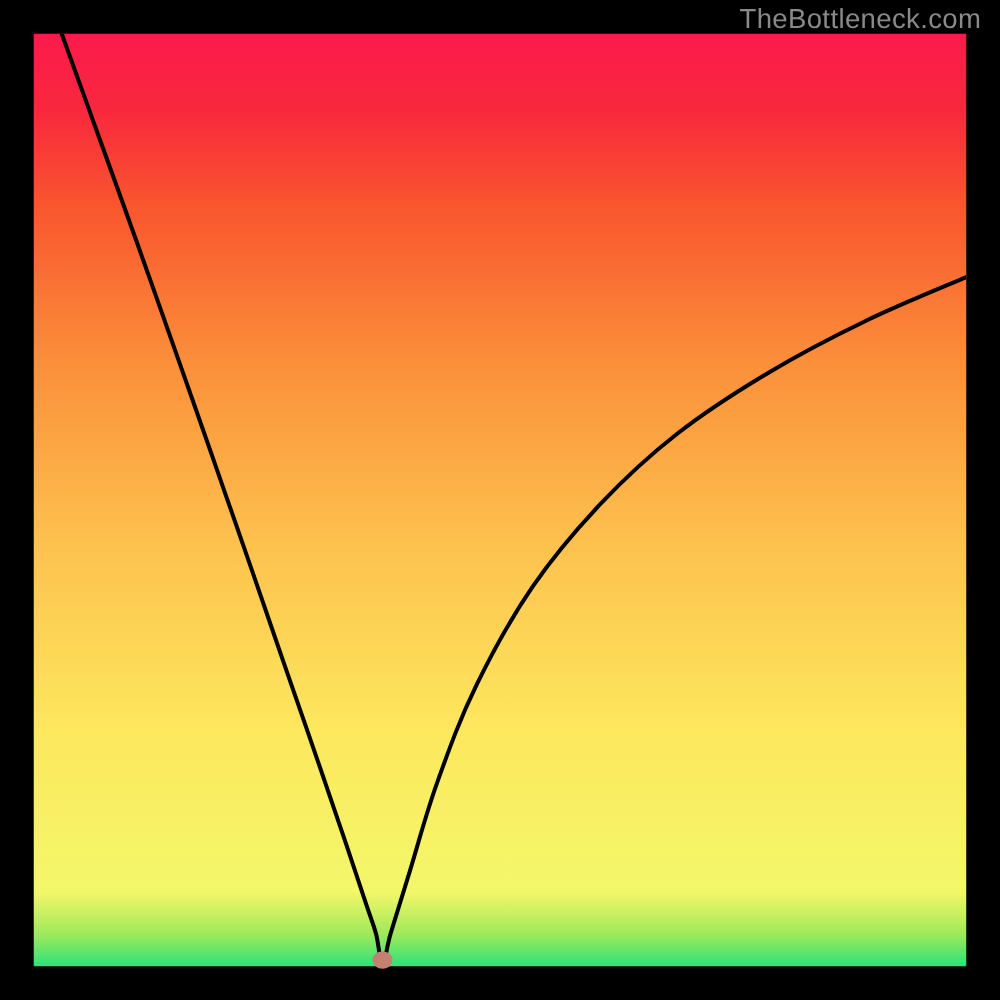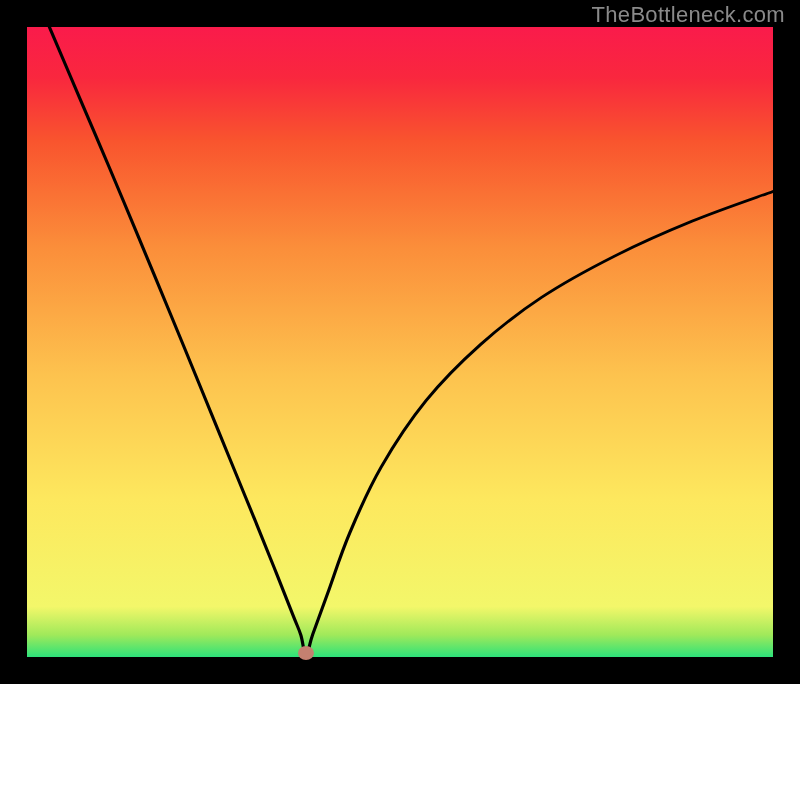--- a/index.html
+++ b/index.html
@@ -6,21 +6,21 @@
     margin: 0;
     padding: 0;
     width: 800px;
     height: 800px;
     overflow: hidden;
     font-family: Arial, Helvetica, sans-serif;
   }
   .frame {
     position: relative;
     width: 800px;
-    height: 684px;
+    height: 800px;
     box-sizing: border-box;
     border: 27px solid #000;
     background: #000;
   }
   .plot {
     position: absolute;
     left: 0;
     top: 0;
     right: 0;
     bottom: 0;

